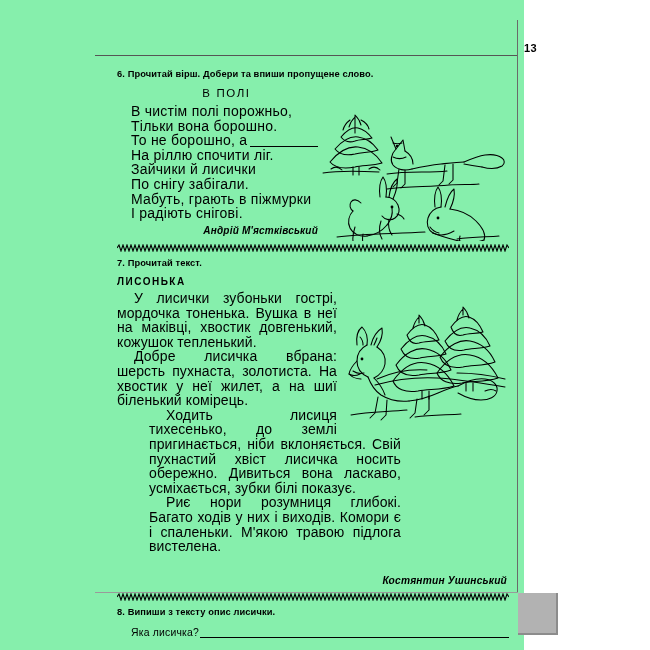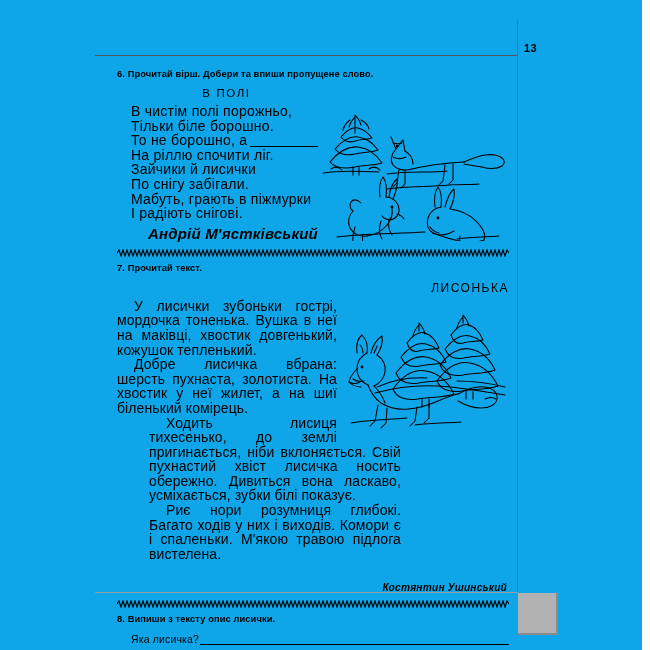--- a/index.html
+++ b/index.html
@@ -10,23 +10,23 @@
   body {
     width: 650px;
     height: 650px;
     overflow: hidden;
     font-family: "Liberation Sans", sans-serif;
     color: #000000;
   }
 
   #page {
     position: relative;
-    width: 642px;
+    width: 524px;
     height: 650px;
-    background: #0ea5e9;
+    background: #86efac;
   }
 
   
   .rule-top {
     position: absolute;
     left: 95px;
     top: 55px;
     width: 423px;
     height: 1px;
     background: #555555;
@@ -113,43 +113,44 @@
     margin-left: 14px;
   }
   .poem-line .blank-inline {
     display: inline-block;
     width: 68px;
     border-bottom: 1px solid #000;
     vertical-align: -2px;
     margin-left: 3px;
   }
   .poem-author {
-    font-size: 15px;
+    font-size: 10px;
     font-style: italic;
     font-weight: bold;
     text-align: right;
     margin-top: 4px;
     padding-right: 4px;
     letter-spacing: 0.2px;
   }
 
   .fig-ex6 {
     position: absolute;
     right: -4px;
     top: 20px;
     width: 196px;
     height: 134px;
   }
 
   
   .story-title {
-    font-size: 12px;
+    font-size: 10px;
     letter-spacing: 1.5px;
-    text-align: right;
+    text-align: left;
     margin: 6px 0 4px 0;
+    font-weight: bold;
   }
   .story {
     font-size: 14px;
     line-height: 14.6px;
     letter-spacing: 0.1px;
     text-align: justify;
     text-justify: inter-word;
   }
   .story p {
     margin: 0;
@@ -216,21 +217,21 @@
   <div class="content">
 
     <div class="task-heading">6. Прочитай вірш. Добери та впиши пропущене слово.</div>
 
     <div class="ex6-body">
 
       <div class="poem-block">
         <div class="poem-title">В ПОЛІ</div>
 
         <div class="poem-line">В чистім полі порожньо,</div>
-        <div class="poem-line">Тільки біле борошно.</div>
+        <div class="poem-line">Тільки вона борошно.</div>
         <div class="poem-line"><span>То не борошно, а</span><span class="blank-inline"></span></div>
         <div class="poem-line">На ріллю спочити ліг.</div>
         <div class="poem-line">Зайчики й лисички</div>
         <div class="poem-line">По снігу забігали.</div>
         <div class="poem-line">Мабуть, грають в піжмурки</div>
         <div class="poem-line">І радіють снігові.</div>
 
         <div class="poem-author">Андрій М'ястківський</div>
       </div>
 

